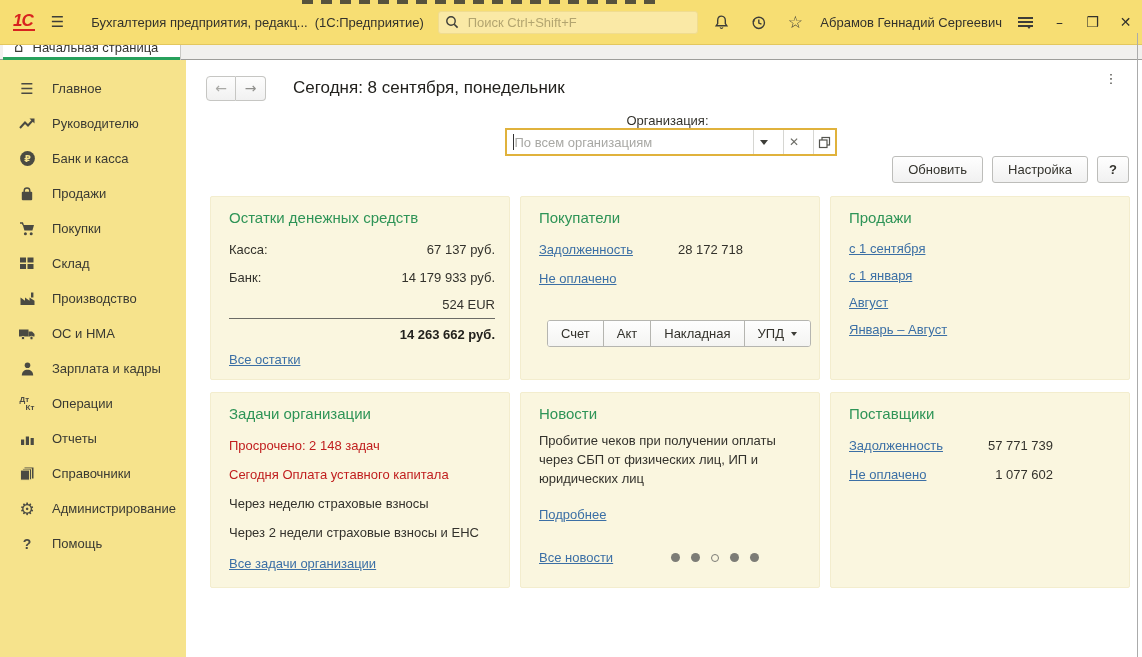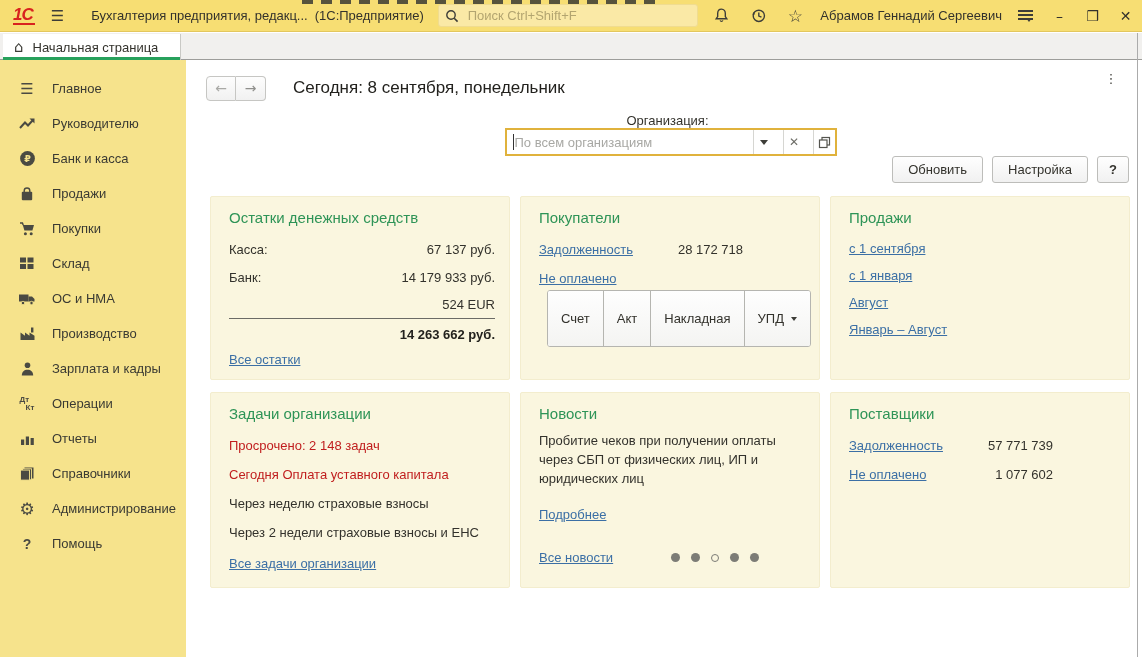--- a/index.html
+++ b/index.html
@@ -1,20 +1,20 @@
 <!DOCTYPE html>
 <html><head>
 <meta charset="utf-8">
 <style>
   * { margin:0; padding:0; box-sizing:border-box; }
   html,body { width:1142px; height:657px; overflow:hidden; }
   body { font-family:"Liberation Sans","DejaVu Sans",sans-serif; background:#fff; position:relative; }
 
   
-  .titlebar { position:absolute; left:0; top:0; width:1142px; height:32px;
+  .titlebar { position:absolute; left:0; top:0; width:1142px; height:45px;
     background:#F7DE73; display:flex; align-items:center; border-bottom:1px solid #E3C75E; z-index:5; }
   .bg-artifact { position:absolute; left:302px; top:0; width:360px; height:4px; z-index:6;
     background:repeating-linear-gradient(90deg,#3a3a33 0 11px, transparent 11px 19px); opacity:.85; }
   .logo1c { margin-left:13px; color:#D8231F; font-weight:bold; font-style:italic; font-size:17px;
     border-bottom:2px solid #D8231F; line-height:15px; padding:0 2px 1px 0; letter-spacing:-1px; }
   .burger { margin-left:16px; font-family:"DejaVu Sans",sans-serif; font-size:15px; color:#3d3d38; cursor:pointer; }
   .app-title { margin-left:27px; font-size:13px; color:#33322c; white-space:nowrap; }
   .app-suffix { margin-left:7px; font-size:13px; color:#33322c; white-space:nowrap; }
   .searchbox { margin-left:14px; width:302px; height:23px; background:#FAE9A6; border:1px solid #F0DC90;
     border-radius:3px; display:flex; align-items:center; padding:0 6px; }
@@ -104,21 +104,21 @@
   .total-row { display:flex; min-height:26px; align-items:center; }
   .total-val { margin-left:auto; font-weight:bold; font-size:13px; color:#23221e; }
   a.lnk { color:#3B6FA5; text-decoration:underline; font-size:13px; cursor:pointer; white-space:nowrap; }
   .link-row { min-height:24px; display:flex; align-items:center; }
 
   .kv-row { display:flex; align-items:center; min-height:29px; font-size:13px; color:#33322c; }
   .kv-val { margin-left:auto; margin-right:62px; }
 
   .seg-group { position:absolute; left:26px; bottom:32px; display:inline-flex; background:#fff;
     border:1px solid #B5B5B0; border-radius:3px; overflow:hidden; }
-  .seg-btn { padding:20px 13px; font-size:13px; color:#33322c; background:linear-gradient(#FEFEFE,#F4F4F2);
+  .seg-btn { padding:5px 13px; font-size:13px; color:#33322c; background:linear-gradient(#FEFEFE,#F4F4F2);
     border:none; border-right:1px solid #B5B5B0; cursor:pointer; font-family:inherit; display:flex;
     align-items:center; gap:7px; }
   .seg-btn:last-child { border-right:none; }
   .seg-tri { width:0; height:0; border-left:3.5px solid transparent; border-right:3.5px solid transparent;
     border-top:4px solid #3d3d38; }
 
   .sales-links .link-row { min-height:27px; }
 
   .task-row { font-size:13px; min-height:29px; display:flex; align-items:center; color:#33322c; }
   .task-row.urgent { color:#C01E1E; }
@@ -234,37 +234,37 @@
           <rect x="1" y="1.5" width="6" height="5" fill="#4a4a42"></rect>
           <rect x="8.5" y="1.5" width="6" height="5" fill="#4a4a42"></rect>
           <rect x="1" y="8" width="6" height="5" fill="#4a4a42"></rect>
           <rect x="8.5" y="8" width="6" height="5" fill="#4a4a42"></rect>
         </svg>
     </span>
     <span class="sb-label">Склад</span>
   </div>
   <div class="sb-item">
     <span class="sb-ic">
+      <svg width="17" height="15" viewBox="0 0 17 15">
+          <path d="M1.5 14 V6.5 L6 9.8 V6.5 L10.5 9.8 V6.5 L15.5 9.8 V14 Z" fill="#4a4a42"></path>
+          <rect x="12" y="1.5" width="2.4" height="5" fill="#4a4a42"></rect>
+        </svg>
+    </span>
+    <span class="sb-label">Производство</span>
+  </div>
+  <div class="sb-item">
+    <span class="sb-ic">
       <svg width="18" height="15" viewBox="0 0 18 15">
           <rect x="1" y="3.5" width="9.5" height="7" fill="#4a4a42"></rect>
           <path d="M10.5 5.5 H14 L16.5 8 V10.5 H10.5 Z" fill="#4a4a42"></path>
           <circle cx="5" cy="12" r="1.7" fill="#4a4a42" stroke="#F6E38C" stroke-width="0.8"></circle>
           <circle cx="13.5" cy="12" r="1.7" fill="#4a4a42" stroke="#F6E38C" stroke-width="0.8"></circle>
         </svg>
     </span>
     <span class="sb-label">ОС и НМА</span>
-  </div>
-  <div class="sb-item">
-    <span class="sb-ic">
-      <svg width="17" height="15" viewBox="0 0 17 15">
-          <path d="M1.5 14 V6.5 L6 9.8 V6.5 L10.5 9.8 V6.5 L15.5 9.8 V14 Z" fill="#4a4a42"></path>
-          <rect x="12" y="1.5" width="2.4" height="5" fill="#4a4a42"></rect>
-        </svg>
-    </span>
-    <span class="sb-label">Производство</span>
   </div>
   <div class="sb-item">
     <span class="sb-ic">
       <svg width="15" height="16" viewBox="0 0 15 16">
           <circle cx="7.5" cy="4.2" r="2.8" fill="#4a4a42"></circle>
           <path d="M1.8 14.5 C1.8 10.8 4.3 8.8 7.5 8.8 C10.7 8.8 13.2 10.8 13.2 14.5 Z" fill="#4a4a42"></path>
         </svg>
     </span>
     <span class="sb-label">Зарплата и кадры</span>
   </div>

